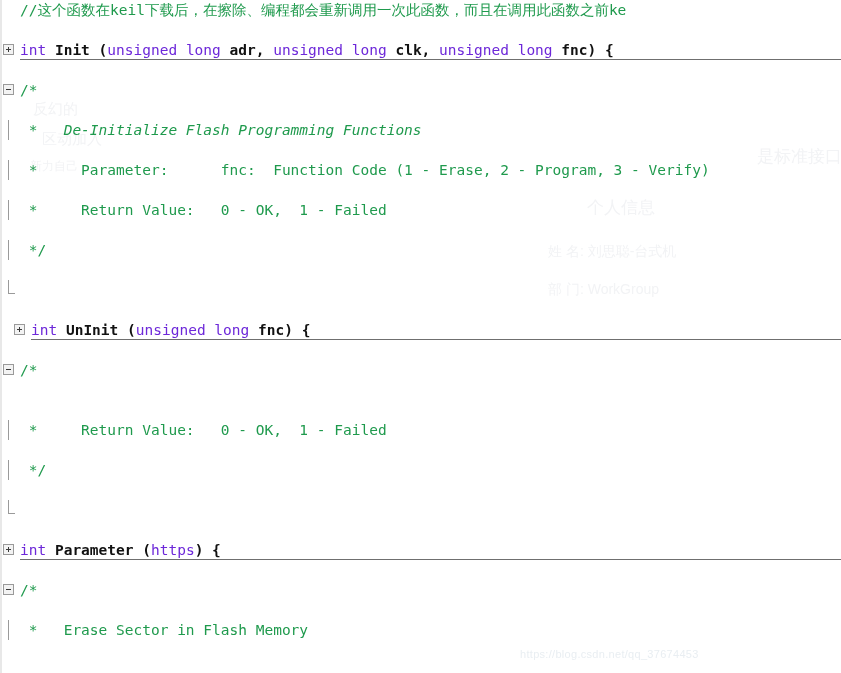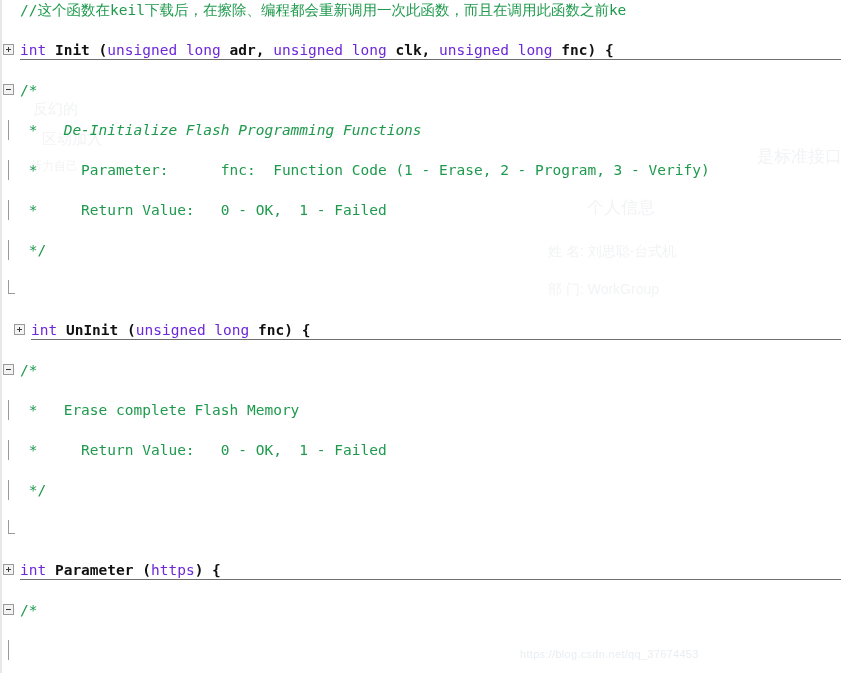--- a/index.html
+++ b/index.html
@@ -54,21 +54,20 @@
     <div class="line" style="top: 0px; padding-left: 43px;"><div class="gutter"></div><span class="txt"><span class="cmt">//这个函数在keil下载后，在擦除、编程都会重新调用一次此函数，而且在调用此函数之前ke</span></span></div>
     <div class="line" style="top: 20px;"><div class="gutter"><div class="box"><i class="h"></i><i class="v"></i></div></div><span class="txt"><span class="kw">int</span><span class="id"> Init (</span><span class="kw">unsigned long</span><span class="id"> adr, </span><span class="kw">unsigned long</span><span class="id"> clk, </span><span class="kw">unsigned long</span><span class="id"> fnc) {</span></span><div class="uline"></div></div>
     <div class="line" style="top: 40px;"><div class="gutter"><div class="box"><i class="h"></i></div></div><span class="txt"><span class="cmt">/*</span></span></div>
     <div class="line" style="top: 60px; font-style: italic;"><div class="gutter"><div class="brk"></div></div><span class="txt"><span class="cmt"> *   De-Initialize Flash Programming Functions</span></span></div>
     <div class="line" style="top: 80px;"><div class="gutter"><div class="brk"></div></div><span class="txt"><span class="cmt"> *     Parameter:      fnc:  Function Code (1 - Erase, 2 - Program, 3 - Verify)</span></span></div>
     <div class="line" style="top: 100px;"><div class="gutter"><div class="brk"></div></div><span class="txt"><span class="cmt"> *     Return Value:   0 - OK,  1 - Failed</span></span></div>
     <div class="line" style="top: 120px;"><div class="gutter"><div class="brk"></div></div><span class="txt"><span class="cmt"> */</span></span></div>
     <div class="line" style="top: 140px;"><div class="gutter"><div class="brk end"></div></div><span class="txt"><span class="id"></span></span></div>
     <div class="line" style="top: 160px; margin-left: 11px;"><div class="gutter"><div class="box"><i class="h"></i><i class="v"></i></div></div><span class="txt"><span class="kw">int</span><span class="id"> UnInit (</span><span class="kw">unsigned long</span><span class="id"> fnc) {</span></span><div class="uline"></div></div>
     <div class="line" style="top: 180px;"><div class="gutter"><div class="box"><i class="h"></i></div></div><span class="txt"><span class="cmt">/*</span></span></div>
-    <div class="line" style="top: 200px;"><div class="gutter"><div class="brk"></div></div><span class="txt"><span class="cmt"> *   Erase complete Flash Memory</span></span></div>
     <div class="line" style="top: 220px;"><div class="gutter"><div class="brk"></div></div><span class="txt"><span class="cmt"> *     Return Value:   0 - OK,  1 - Failed</span></span></div>
     <div class="line" style="top: 240px;"><div class="gutter"><div class="brk"></div></div><span class="txt"><span class="cmt"> */</span></span></div>
     <div class="line" style="top: 260px;"><div class="gutter"><div class="brk end"></div></div><span class="txt"><span class="id"></span></span></div>
     <div class="line" style="top: 280px;"><div class="gutter"><div class="box"><i class="h"></i><i class="v"></i></div></div><span class="txt"><span class="kw">int</span><span class="id"> Parameter (</span><span class="kw">https</span><span class="id">) {</span></span><div class="uline"></div></div>
     <div class="line" style="top: 300px;"><div class="gutter"><div class="box"><i class="h"></i></div></div><span class="txt"><span class="cmt">/*</span></span></div>
-    <div class="line" style="top: 320px;"><div class="gutter"><div class="brk"></div></div></div>
+    <div class="line" style="top: 320px;"><div class="gutter"><div class="brk"></div></div><span class="txt"><span class="cmt"> *   Erase Sector in Flash Memory</span></span></div>
   </div>
 <div id="wm">https://blog.csdn.net/qq_37674453</div>
 
 </body></html>

